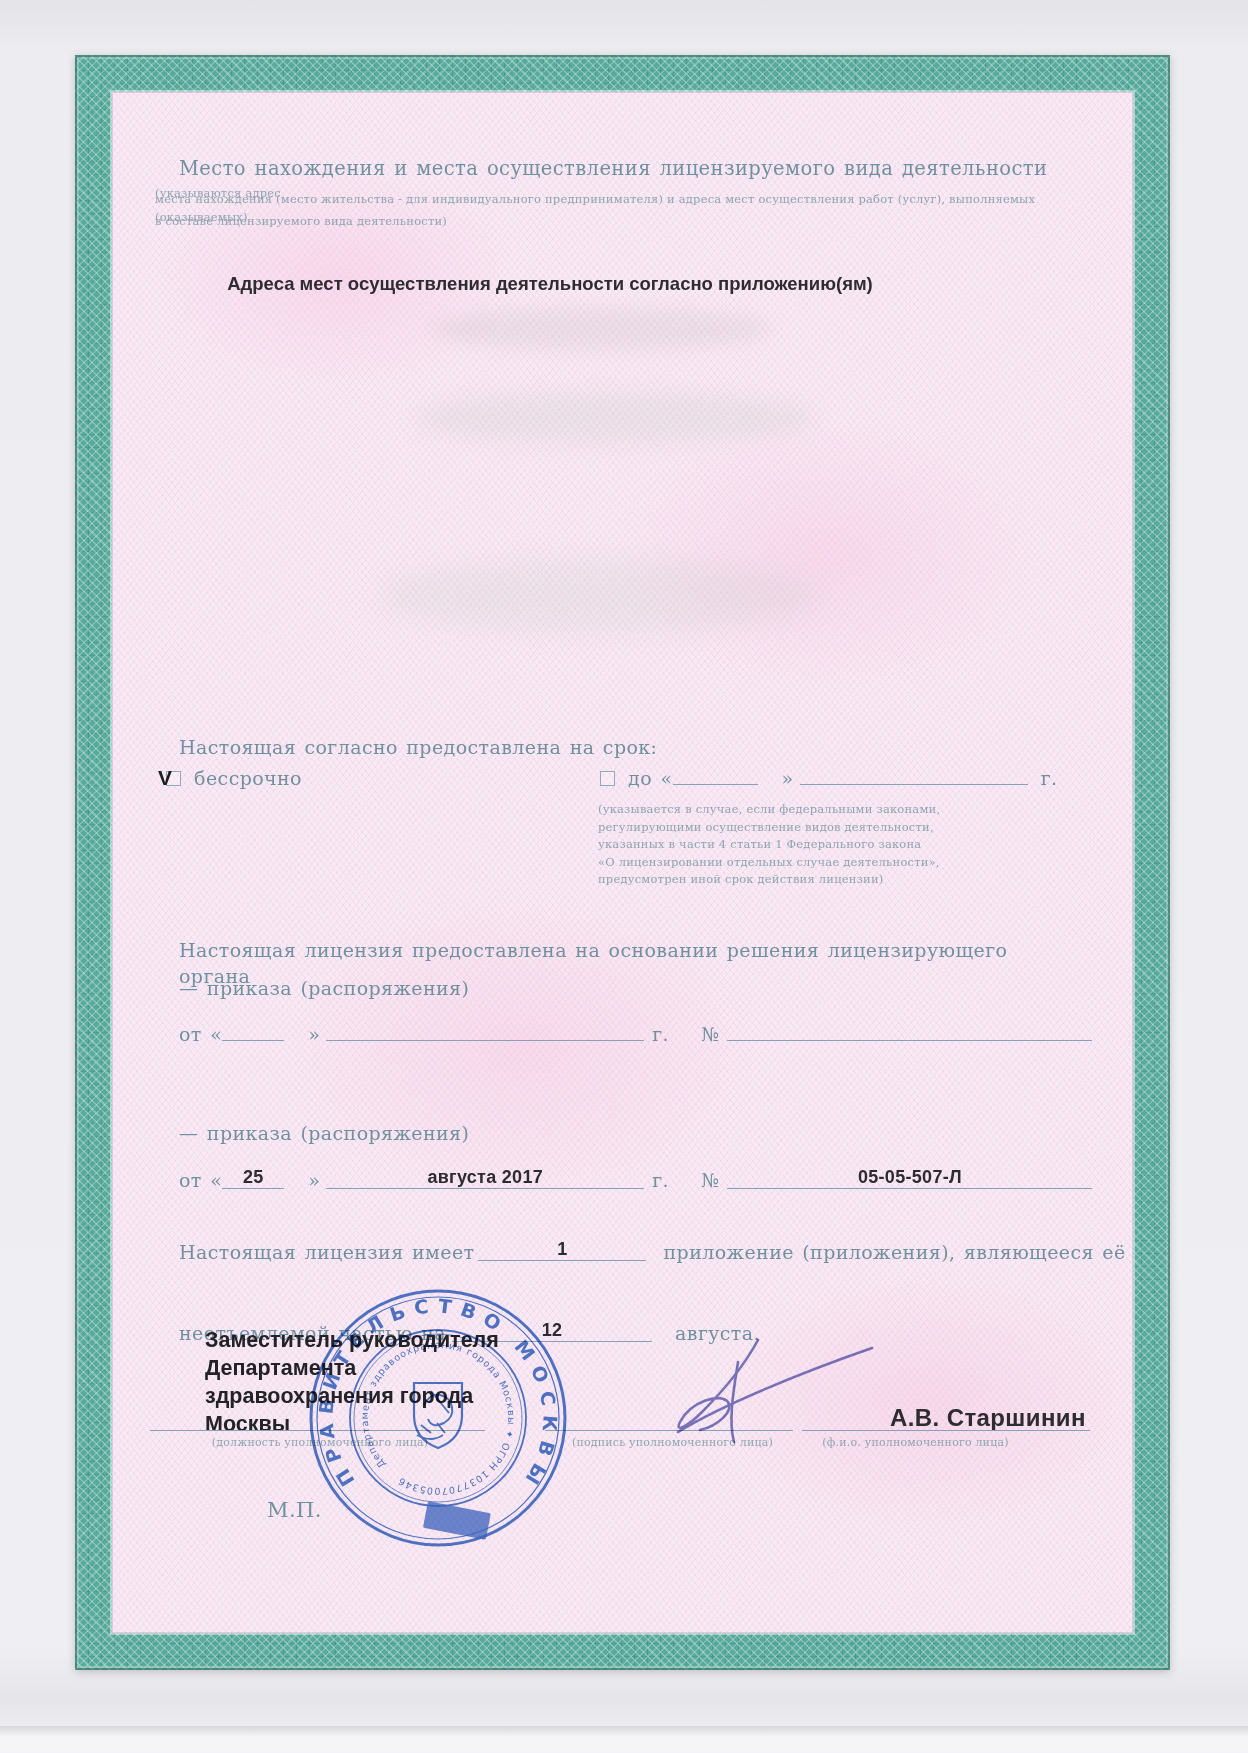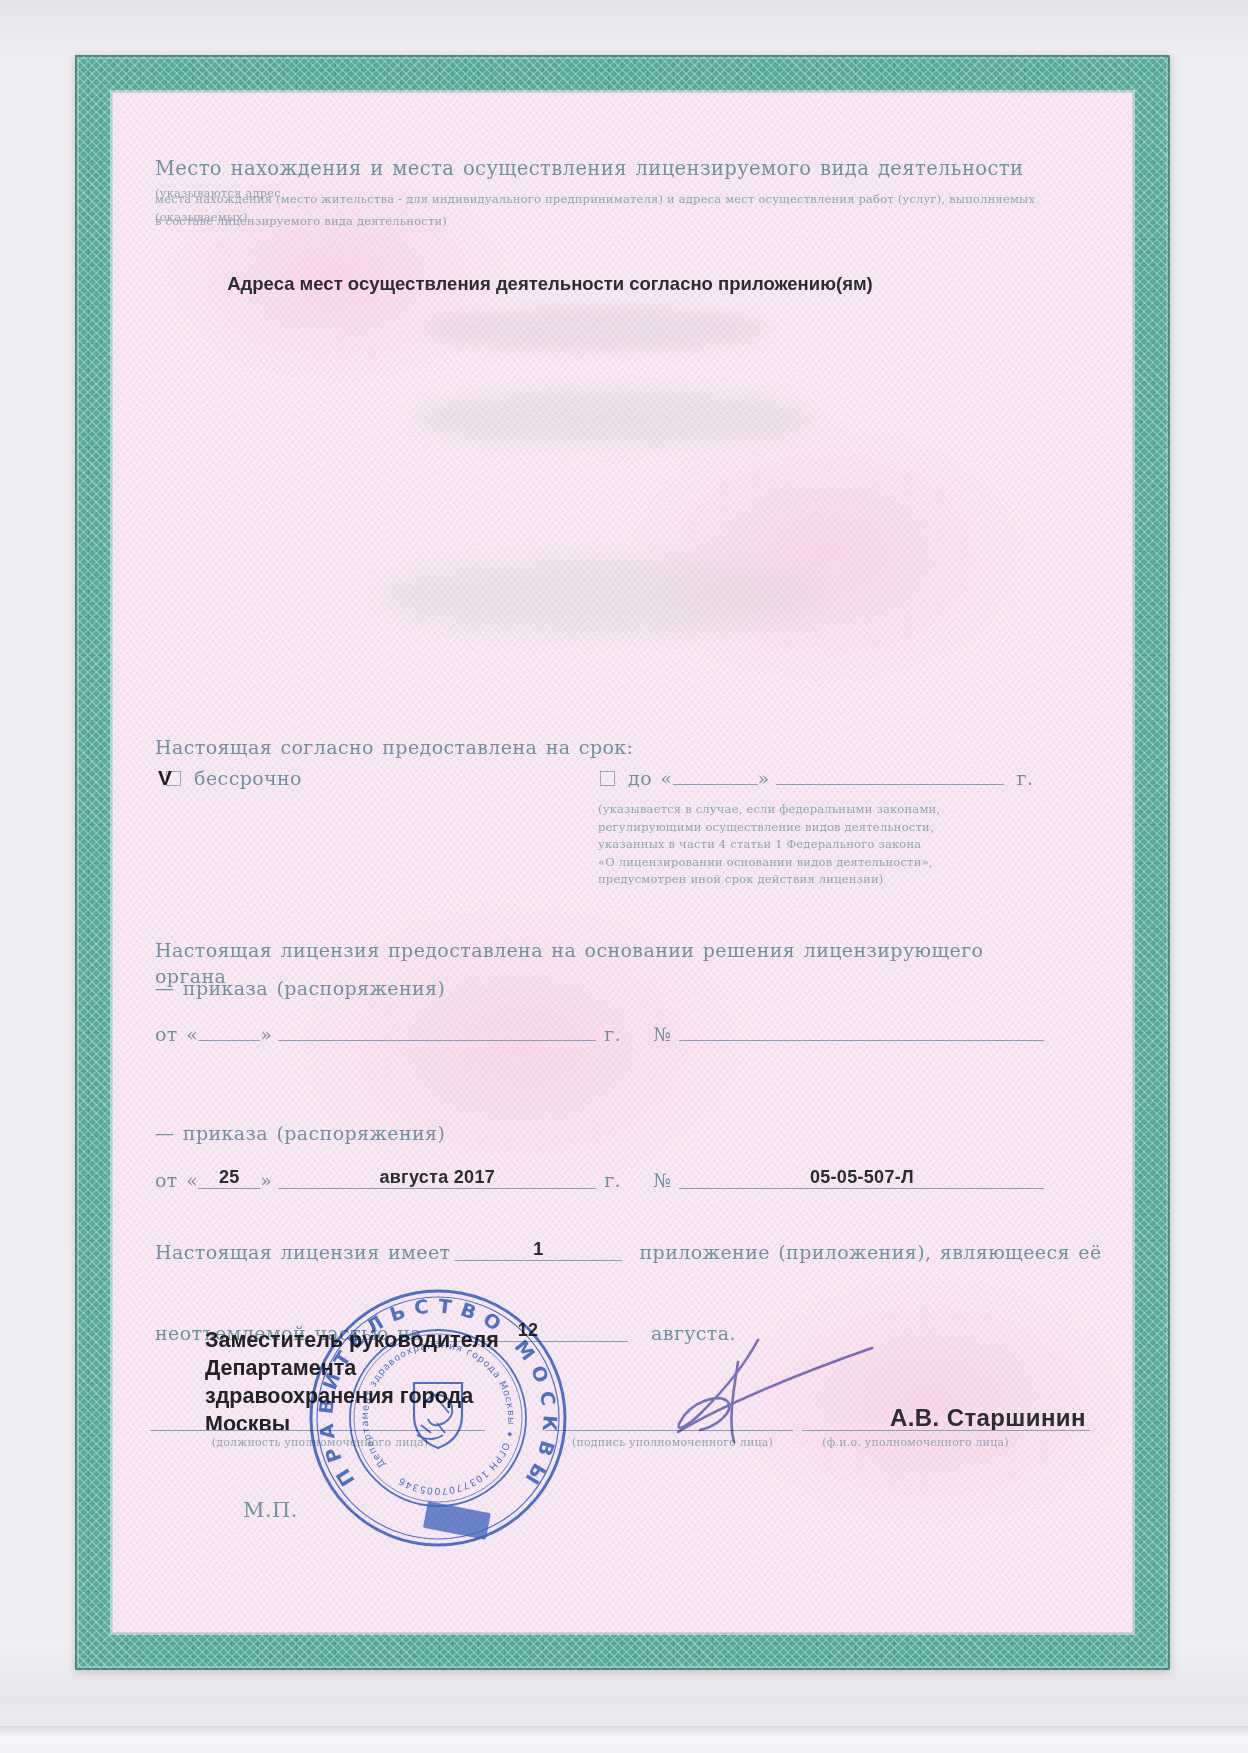--- a/index.html
+++ b/index.html
@@ -21,21 +21,21 @@
       radial-gradient(ellipse 260px 160px at 22% 12%, rgba(248,195,226,.45), transparent 70%),
       radial-gradient(ellipse 300px 200px at 70% 30%, rgba(246,188,222,.35), transparent 70%),
       radial-gradient(ellipse 340px 220px at 40% 62%, rgba(246,190,220,.35), transparent 70%),
       radial-gradient(ellipse 300px 190px at 80% 85%, rgba(244,186,218,.35), transparent 70%),
       repeating-linear-gradient(52deg, rgba(226,156,200,.16) 0 1px, transparent 1px 5px),
       repeating-linear-gradient(-52deg, rgba(226,156,200,.16) 0 1px, transparent 1px 5px);
     box-shadow:0 0 0 2px rgba(255,255,255,.45), inset 0 0 0 1px rgba(186,120,168,.28);}
   .content{position:absolute;left:0;top:0;width:1248px;height:1753px;}
   .content > div{position:absolute;}
   
-  .tpl{color:#71909f;font-size:19px;letter-spacing:.4px;word-spacing:2px;line-height:1.35;}
+  .tpl{color:#71909f;font-size:19px;letter-spacing:.4px;word-spacing:2px;line-height:1.35;margin-left:24px;}
   .tpl-sm{color:#8ea4b0;font-size:11.5px;letter-spacing:.2px;line-height:17.5px;}
   .filled{font-family:"Liberation Sans",sans-serif;font-weight:700;color:#2c2c31;}
   .center{text-align:center;}
   .blank{display:inline-block;border-bottom:1.4px solid #8aa0b8;height:1.05em;vertical-align:baseline;text-align:center;}
   .blank .val{font-family:"Liberation Sans",sans-serif;font-weight:700;color:#2b2b30;font-size:18px;position:relative;top:-4px;letter-spacing:.3px;}
   .cbx{display:inline-block;width:13px;height:13px;border:1.4px solid #93aabb;background:rgba(255,255,255,.25);vertical-align:-1px;}
   .caption{color:#8ea4b0;font-size:11px;letter-spacing:.2px;}
   .sigline{border-bottom:1.3px solid #8aa0b8;height:0;}
   .ghost{position:absolute;border-radius:50%;pointer-events:none;}
   .vmark{font-family:"Liberation Sans",sans-serif;font-weight:700;color:#1d1d22;font-size:21px;position:relative;z-index:2;}
@@ -77,21 +77,21 @@
     <div style="left:600px;top:766px;white-space:nowrap;">
       <span class="cbx"></span>
       <span class="tpl" style="margin-left:8px;">до «</span><span class="blank" style="width:85px;"></span><span class="tpl">»</span><span class="blank" style="width:228px;margin-left:6px;"></span>
       <span class="tpl" style="margin-left:8px;">г.</span>
     </div>
 
     <div style="left:598px;top:801px;width:360px;">
       <div class="tpl-sm">(указывается в случае, если федеральными законами,</div>
       <div class="tpl-sm">регулирующими осуществление видов деятельности,</div>
       <div class="tpl-sm">указанных в части 4 статьи 1 Федерального закона</div>
-      <div class="tpl-sm">«О лицензировании основании видов деятельности»,</div>
+      <div class="tpl-sm">«О лицензировании отдельных случае деятельности»,</div>
       <div class="tpl-sm">предусмотрен иной срок действия лицензии)</div>
     </div>
 
     <div class="tpl" style="left:155px;top:938px;width:895px;">Настоящая лицензия предоставлена на основании решения лицензирующего органа</div>
     <div class="tpl" style="left:155px;top:976px;">— приказа (распоряжения)</div>
 
     <div style="left:155px;top:1022px;white-space:nowrap;">
       <span class="tpl">от «</span><span class="blank" style="width:62px;"><span class="val"></span></span><span class="tpl">»</span><span class="blank" style="width:318px;margin-left:6px;"><span class="val"></span></span><span class="tpl" style="margin-left:8px;">г.</span><span class="tpl" style="margin-left:32px;">№</span><span class="blank" style="width:365px;margin-left:8px;"><span class="val"></span></span>
     </div>
 

